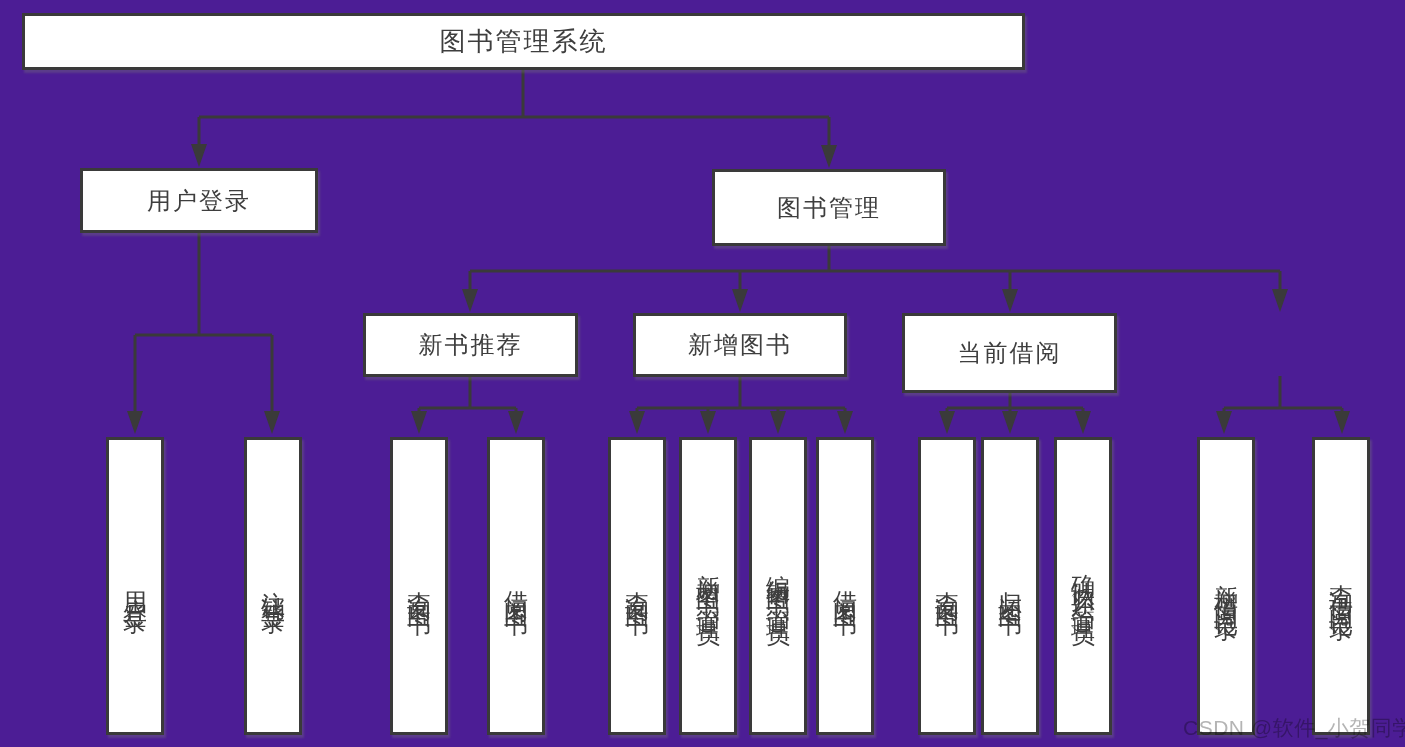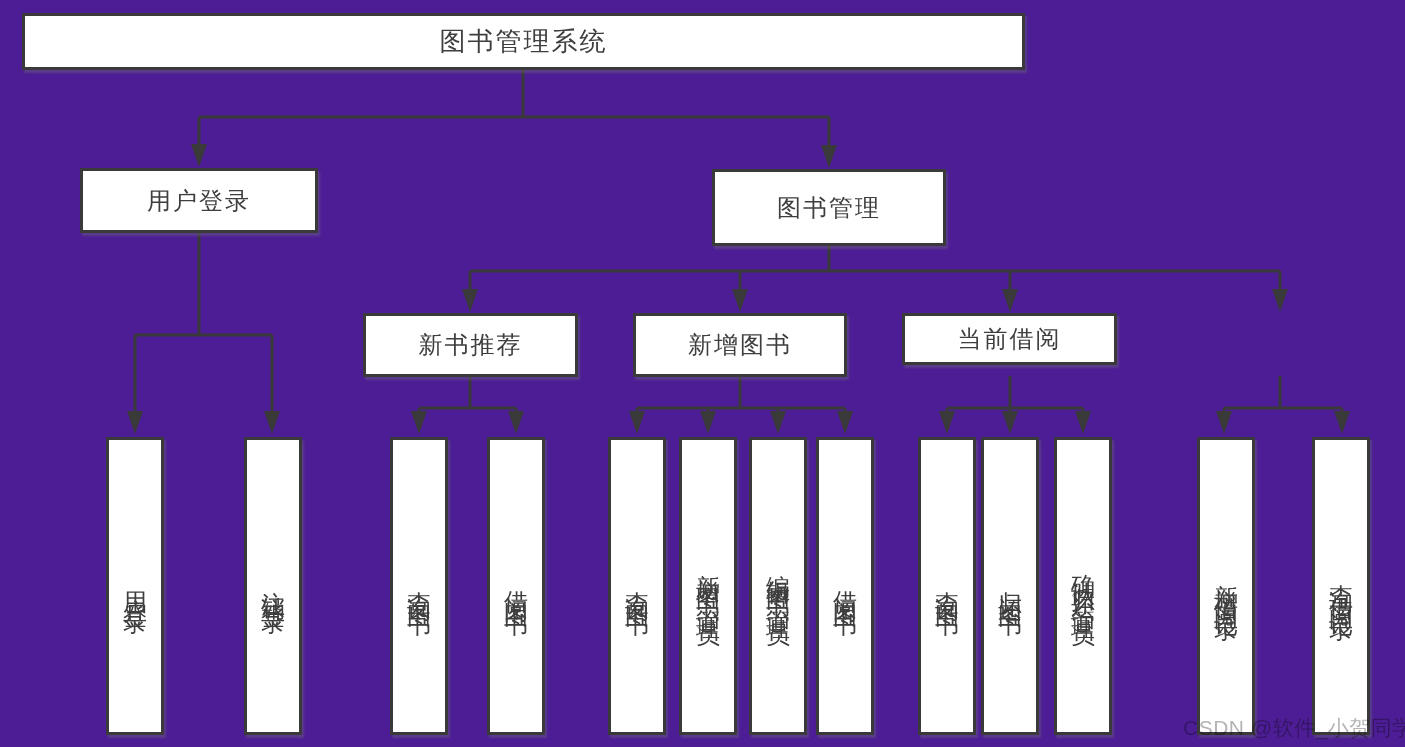--- a/index.html
+++ b/index.html
@@ -69,21 +69,21 @@
     z-index: 10;
     white-space: nowrap;
   }
 
   
   #n-root   { left: 22px;   top: 13px;  width: 1003px; height: 57px; }
   #n-login  { left: 80px;   top: 168px; width: 238px;  height: 65px; }
   #n-mgmt   { left: 712px;  top: 169px; width: 234px;  height: 77px; }
   #n-rec    { left: 363px;  top: 313px; width: 215px;  height: 64px; }
   #n-borrow { left: 633px;  top: 313px; width: 214px;  height: 64px; }
-  #n-curr   { left: 902px;  top: 313px; width: 215px;  height: 52px; }
+  #n-curr   { left: 902px;  top: 313px; width: 215px;  height: 80px; }
   #n-record { left: 1173px; top: 313px; width: 215px;  height: 64px; }
 
   .vnode { top: 437px; width: 58px; height: 298px; }
   #lf-0  { left: 106px; }
   #lf-1  { left: 244px; }
   #lf-2  { left: 390px; }
   #lf-3  { left: 487px; }
   #lf-4  { left: 608px; }
   #lf-5  { left: 679px; }
   #lf-6  { left: 749px; }

